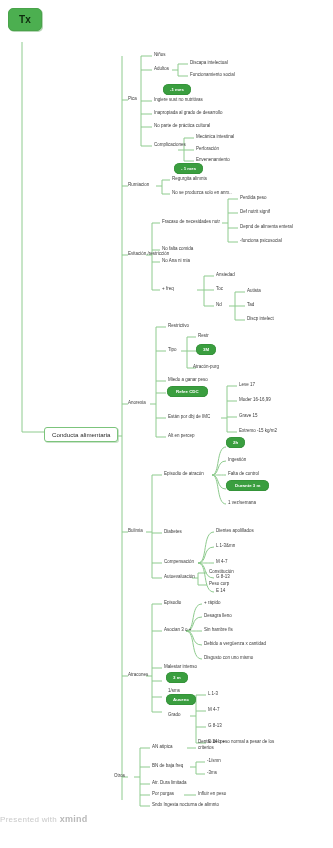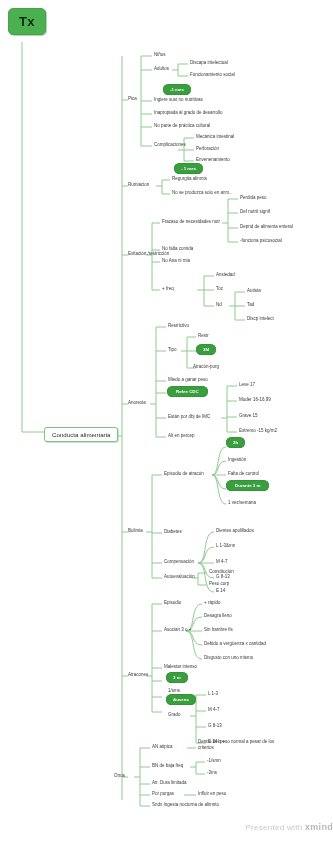--- a/index.html
+++ b/index.html
@@ -9,21 +9,21 @@
     overflow:hidden;position:relative;
   }
   #canvas{position:absolute;left:0;top:0;width:333px;height:848px;}
   svg.lines{position:absolute;left:0;top:0;width:333px;height:848px;pointer-events:none;}
 
   
   .node{position:absolute;white-space:nowrap;}
 
   .root-box{
     border:1.4px solid #4aa34a;background:#4caf50;color:#0d2b0d;
-    border-radius:5px;font-weight:bold;font-size:13px;
+    border-radius:5px;font-weight:bold;font-size:10px;
     padding:5px 10px;box-shadow:1px 1px 0 rgba(120,180,120,.55);
     letter-spacing:.2px;
   }
   .main-box{
     border:1.1px solid #7cc47c;background:#ffffff;color:#2a2a2a;
     border-radius:3px;font-size:6.2px;padding:3.2px 7px;
     box-shadow:1px 1px 0 rgba(150,200,150,.5);
   }
   .txt{
     font-size:4.5px;color:#3a3a3a;line-height:1.25;
@@ -31,21 +31,21 @@
   .txt.w{white-space:normal;width:70px;}
   .badge{
     background:#3a9e3f;color:#ffffff;border-radius:50%/50%;
     font-size:4.4px;font-weight:bold;text-align:center;
     padding:3.2px 7px;border-radius:999px;
     box-shadow:0 0 0 .5px #2f8a34 inset;
   }
   .badge.wide{padding:3.2px 9px;}
 
   .footer{
-    position:absolute;left:0;right:0;bottom:16px;text-align:right;
+    position:absolute;left:0;right:0;bottom:24px;text-align:left;
     font-size:8px;color:#c9c9c9;letter-spacing:.3px;margin-top:6px;
   }
   .footer b{color:#b9b9b9;font-weight:bold;font-size:9px;}
 </style>
 </head>
 <body>
 
 <div id="canvas">
 
   <svg class="lines" viewBox="0 0 333 848">

